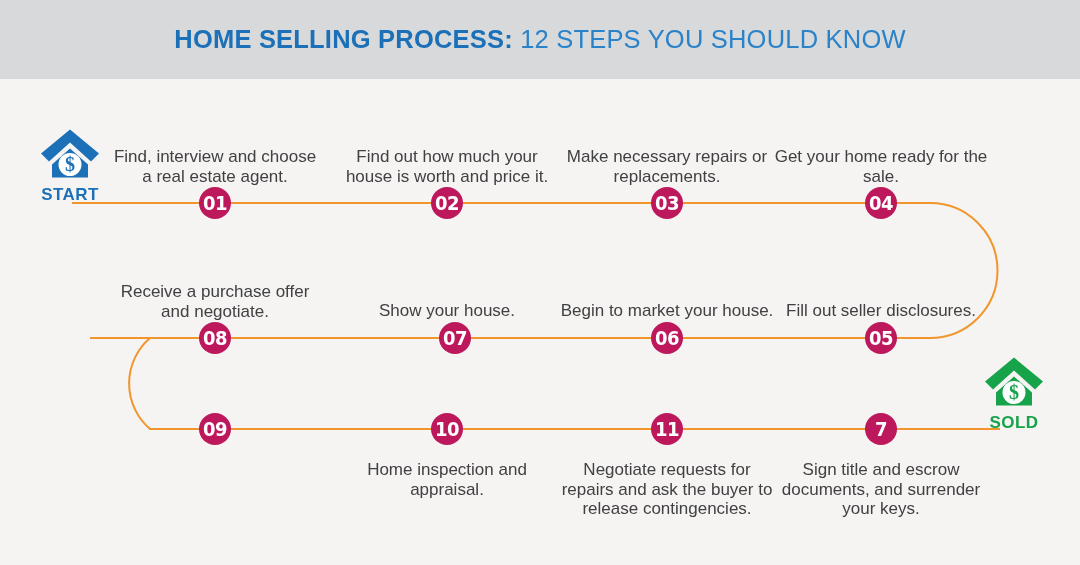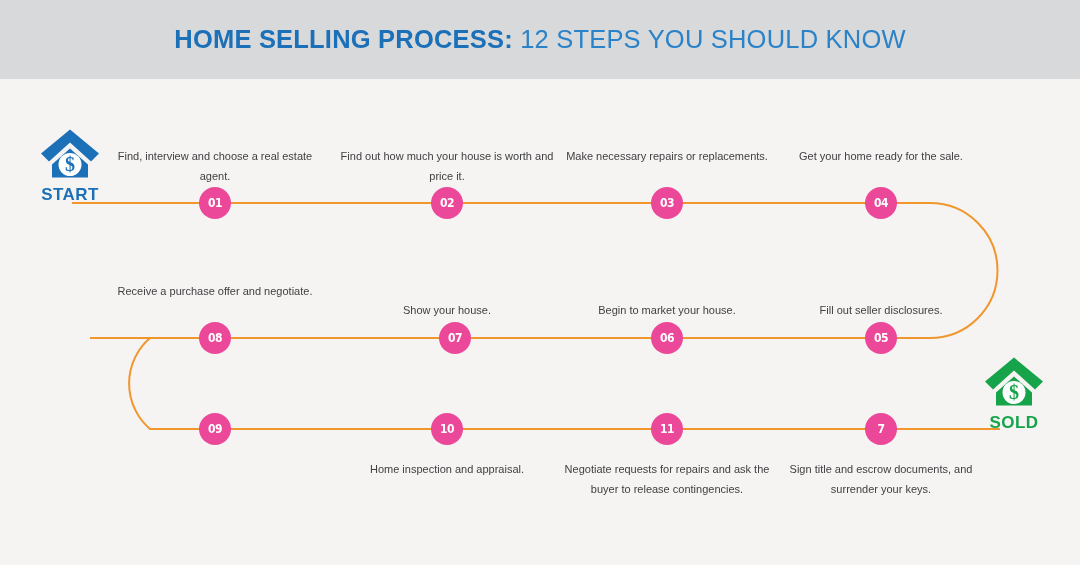--- a/index.html
+++ b/index.html
@@ -41,37 +41,37 @@
     position: absolute; left: 0; top: 79px;
     width: 1080px; height: 486px;
     pointer-events: none;
   }
 
   
   .step-node {
     position: absolute;
     width: 32px; height: 32px;
     border-radius: 50%;
-    background: #ec4899;
+    background: #be185d;
     color: #ffffff;
-    font-size: 12px;
+    font-size: 20px;
     font-weight: bold;
     letter-spacing: -0.5px;
     display: flex; align-items: center; justify-content: center;
     transform: translate(-50%, -50%);
     font-family: "DejaVu Sans Condensed", "Liberation Sans", sans-serif;
   }
 
   
   .step-caption {
     position: absolute;
     width: 215px;
     text-align: center;
     color: #414042;
-    font-size: 11px;
+    font-size: 17px;
     line-height: 19.5px;
     transform: translateX(-50%);
   }
 
   
   .endpoint {
     position: absolute;
     transform: translate(-50%, -50%);
     display: flex; flex-direction: column;
     align-items: center;

